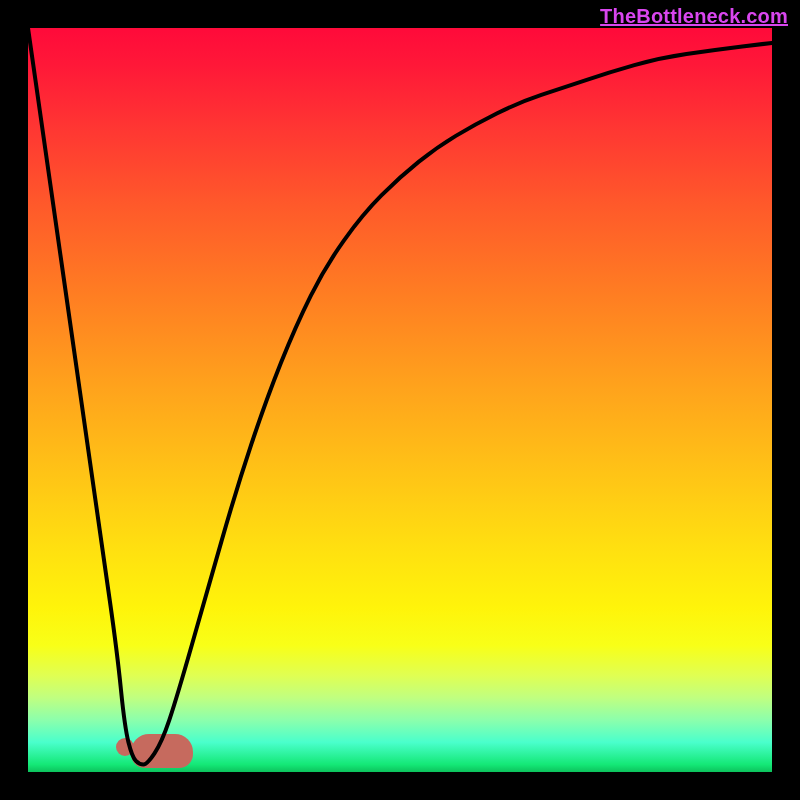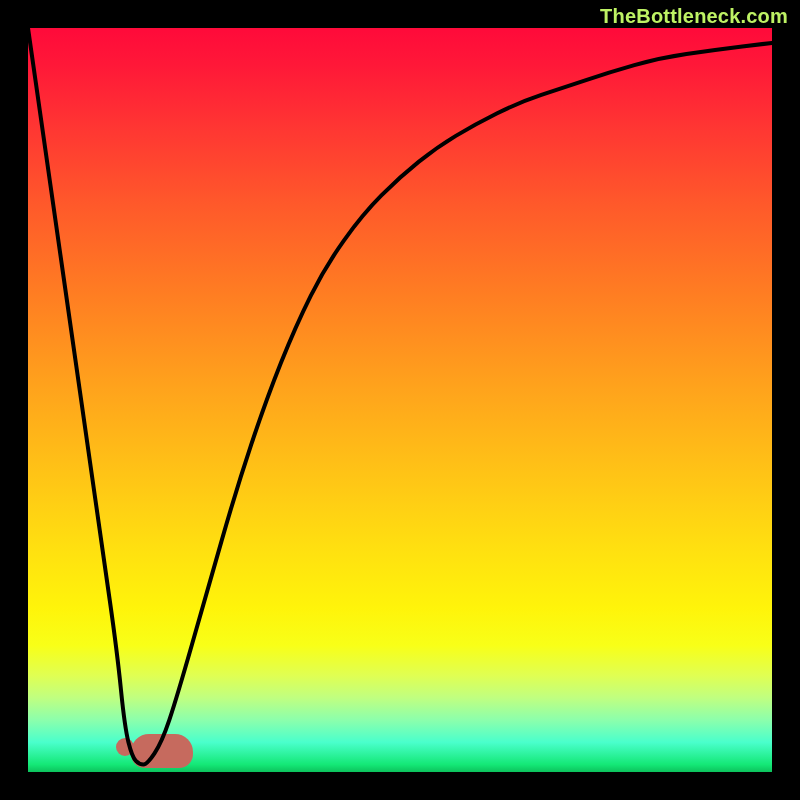--- a/index.html
+++ b/index.html
@@ -45,23 +45,24 @@
       #4affcc 96%,
       #14e876 99%,
       #0cc25c 100%
     );
   }
   .watermark {
     position: absolute;
     top: 6px;
     right: 12px;
     font: 600 20px/1 -apple-system, Helvetica, Arial, sans-serif;
-    color: #bef264;
+    color: #d946ef;
     letter-spacing: 0.2px;
     user-select: none;
+    text-decoration: underline;
   }
   svg.curve {
     position: absolute;
     inset: 0;
   }
   .foot-accent {
     position: absolute;
     width: 62px;
     height: 34px;
     background: #c66a5e;

